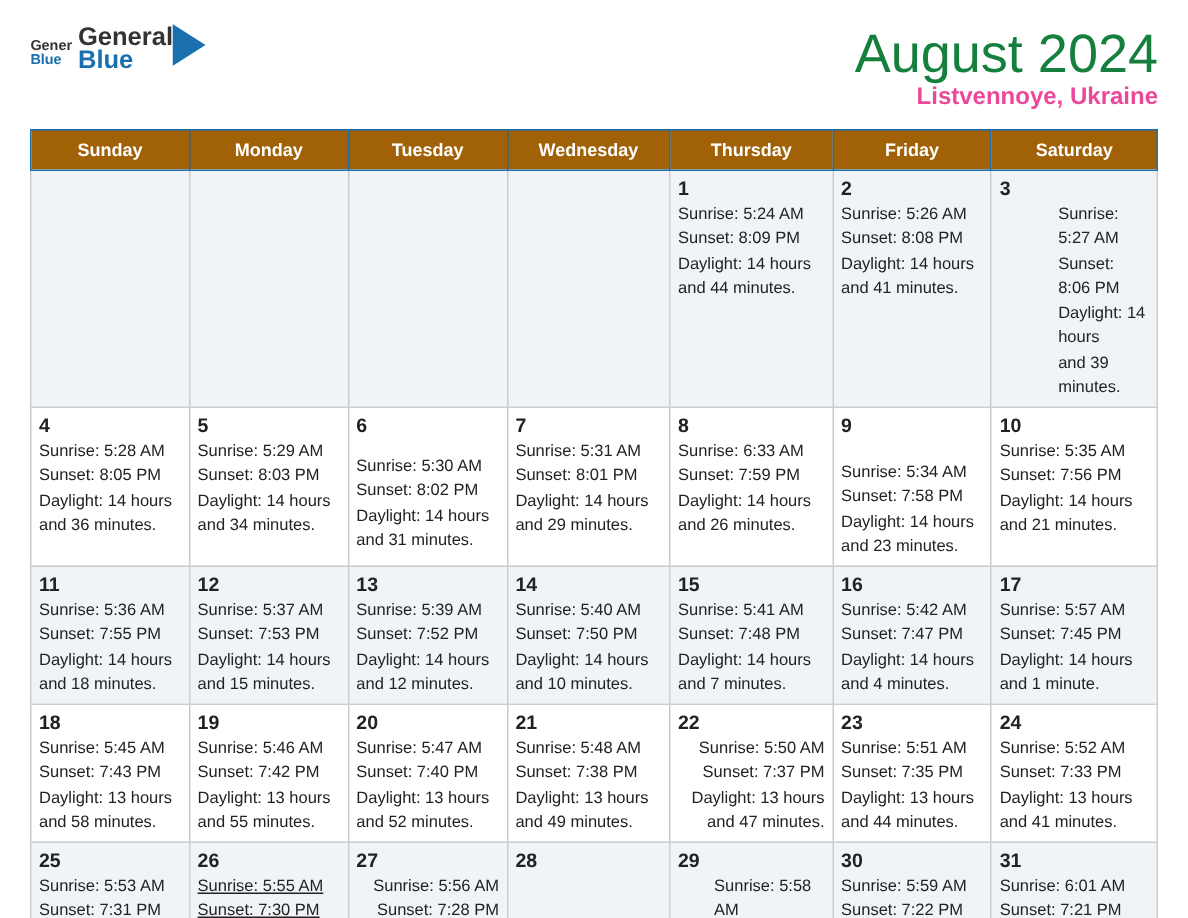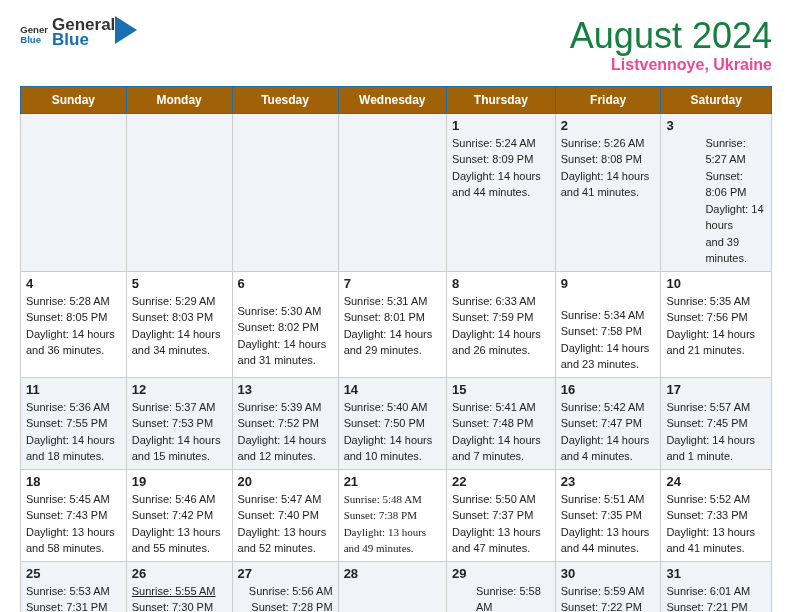--- a/index.html
+++ b/index.html
@@ -264,28 +264,28 @@
         </td>
         <td>
           <span class="day-num">20</span>
           <div class="day-info" style="white-space: pre-line;">Sunrise: 5:47 AM
 Sunset: 7:40 PM
 Daylight: 13 hours
 and 52 minutes.</div>
         </td>
         <td>
           <span class="day-num">21</span>
-          <div class="day-info" style="white-space: pre-line; font-family: Liberation Serif, serif;">Sunrise: 5:48 AM
+          <div class="day-info" style="white-space: pre-line;">Sunrise: 5:48 AM
 Sunset: 7:38 PM
 Daylight: 13 hours
 and 49 minutes.</div>
         </td>
         <td>
           <span class="day-num">22</span>
-          <div class="day-info" style="white-space: pre-line;">Sunrise: 5:50 AM
+          <div class="day-info" style="white-space: pre-line; text-align: right;">Sunrise: 5:50 AM
 Sunset: 7:37 PM
 Daylight: 13 hours
 and 47 minutes.</div>
         </td>
         <td>
           <span class="day-num">23</span>
           <div class="day-info" style="white-space: pre-line;">Sunrise: 5:51 AM
 Sunset: 7:35 PM
 Daylight: 13 hours
 and 44 minutes.</div>

